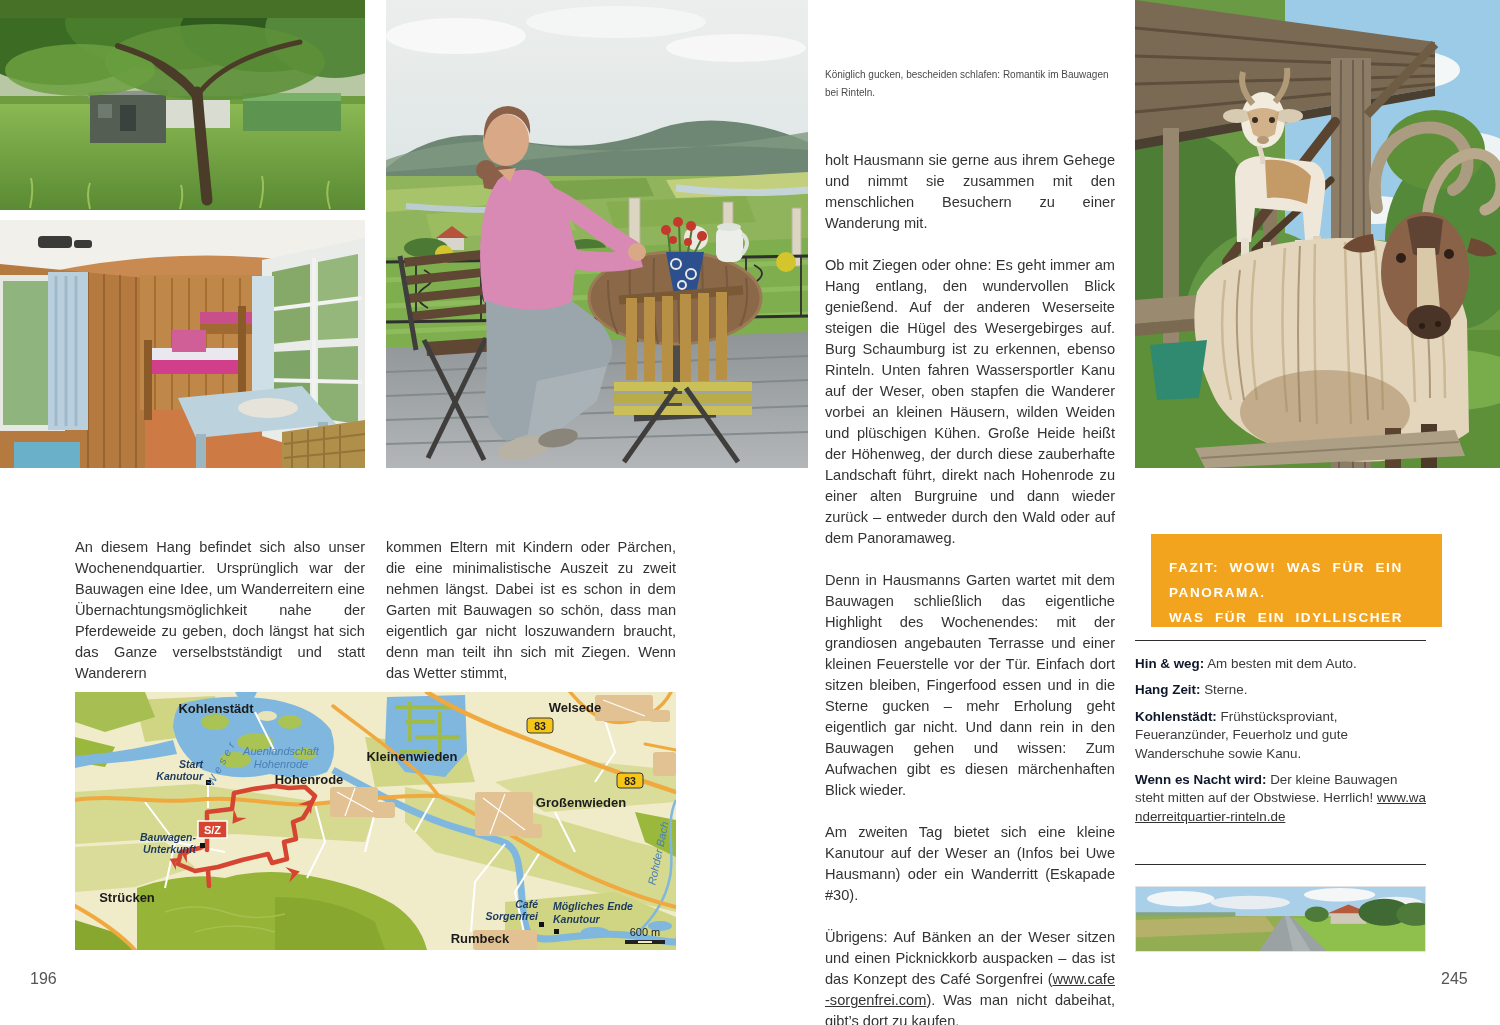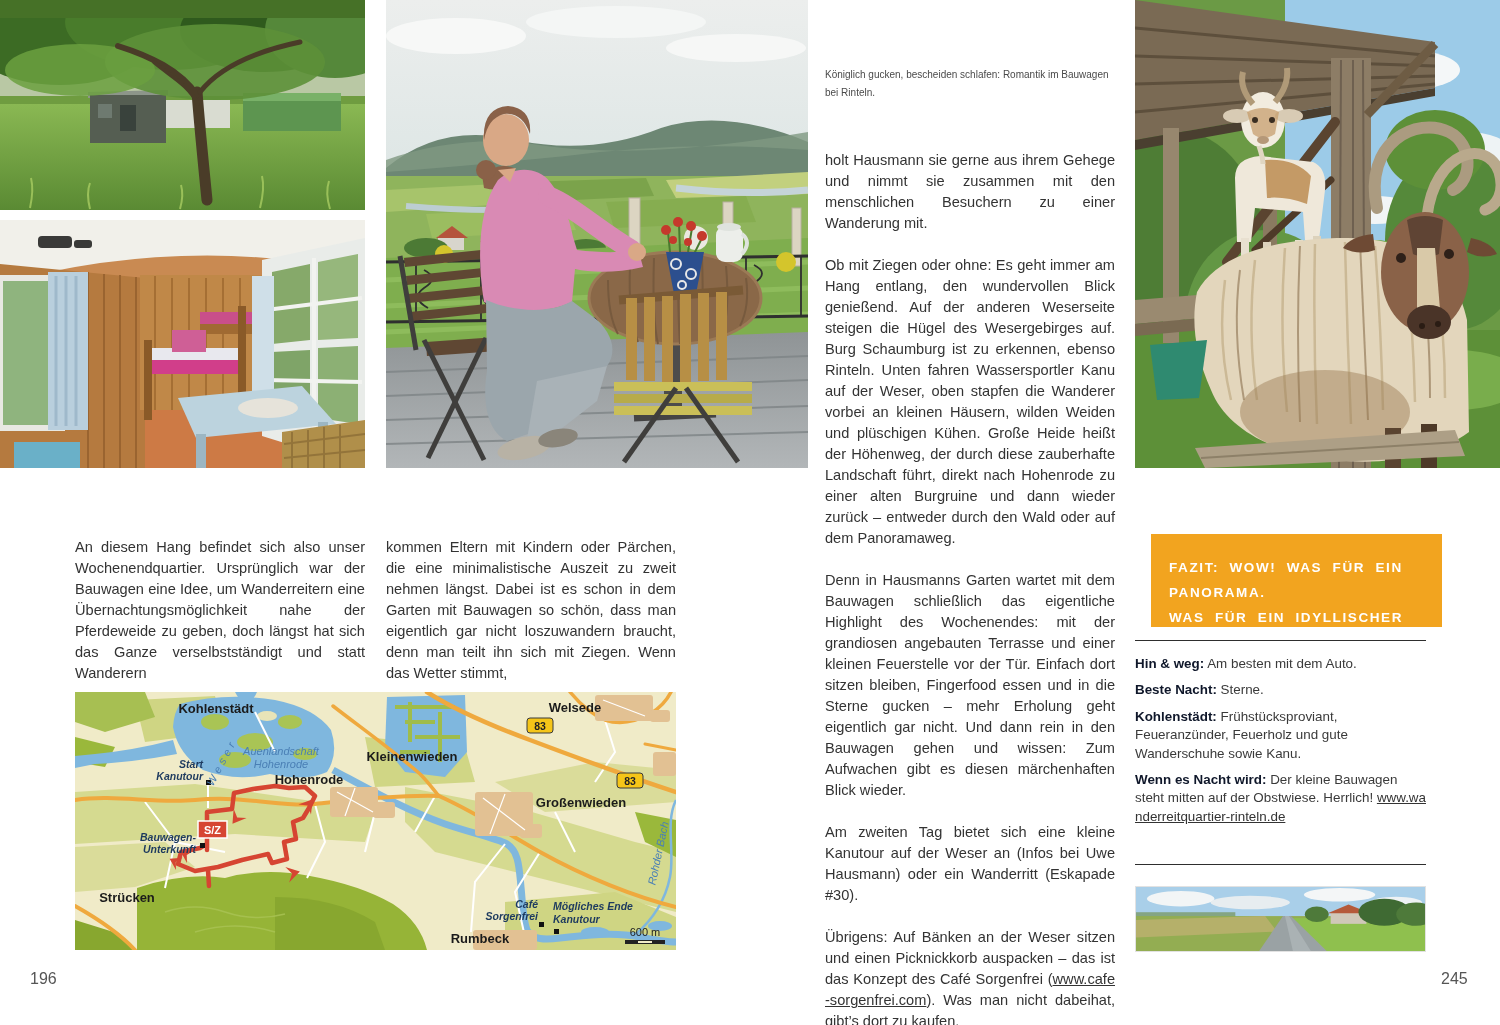--- a/index.html
+++ b/index.html
@@ -458,21 +458,21 @@
 
   <div id="fazit" style="background:#F2A41F;">
     <div>FAZIT: WOW! WAS FÜR EIN PANORAMA.</div>
     <div>WAS FÜR EIN IDYLLISCHER ORT.</div>
   </div>
 
   <div class="rule" style="top:640px;"></div>
 
   <div id="info">
     <p><span class="infolabel">Hin &amp; weg:</span><span> Am besten mit dem Auto.</span></p>
-    <p><span class="infolabel">Beste Nacht:</span><span> Sterne.</span></p>
+    <p><span class="infolabel">Hang Zeit:</span><span> Sterne.</span></p>
     <p><span class="infolabel">Kohlenstädt:</span><span> Frühstücksproviant, Feueranzünder, Feuerholz und gute Wanderschuhe sowie Kanu.</span></p>
     <p><span class="infolabel">Wenn es Nacht wird:</span><span> Der kleine Bauwagen steht mitten auf der Obstwiese. Herrlich! </span><span class="link">www.wanderreitquartier-rinteln.de</span></p>
   </div>
 
   <div class="rule" style="top:864px;"></div>
 
   <svg id="map" viewBox="0 0 601 258">
     <rect width="601" height="258" fill="#F0EBC8"></rect>
     <g>
       <path d="M0,100 L120,92 L230,108 L300,120 L290,150 L160,142 L0,152 Z" fill="#d5da90"></path>

